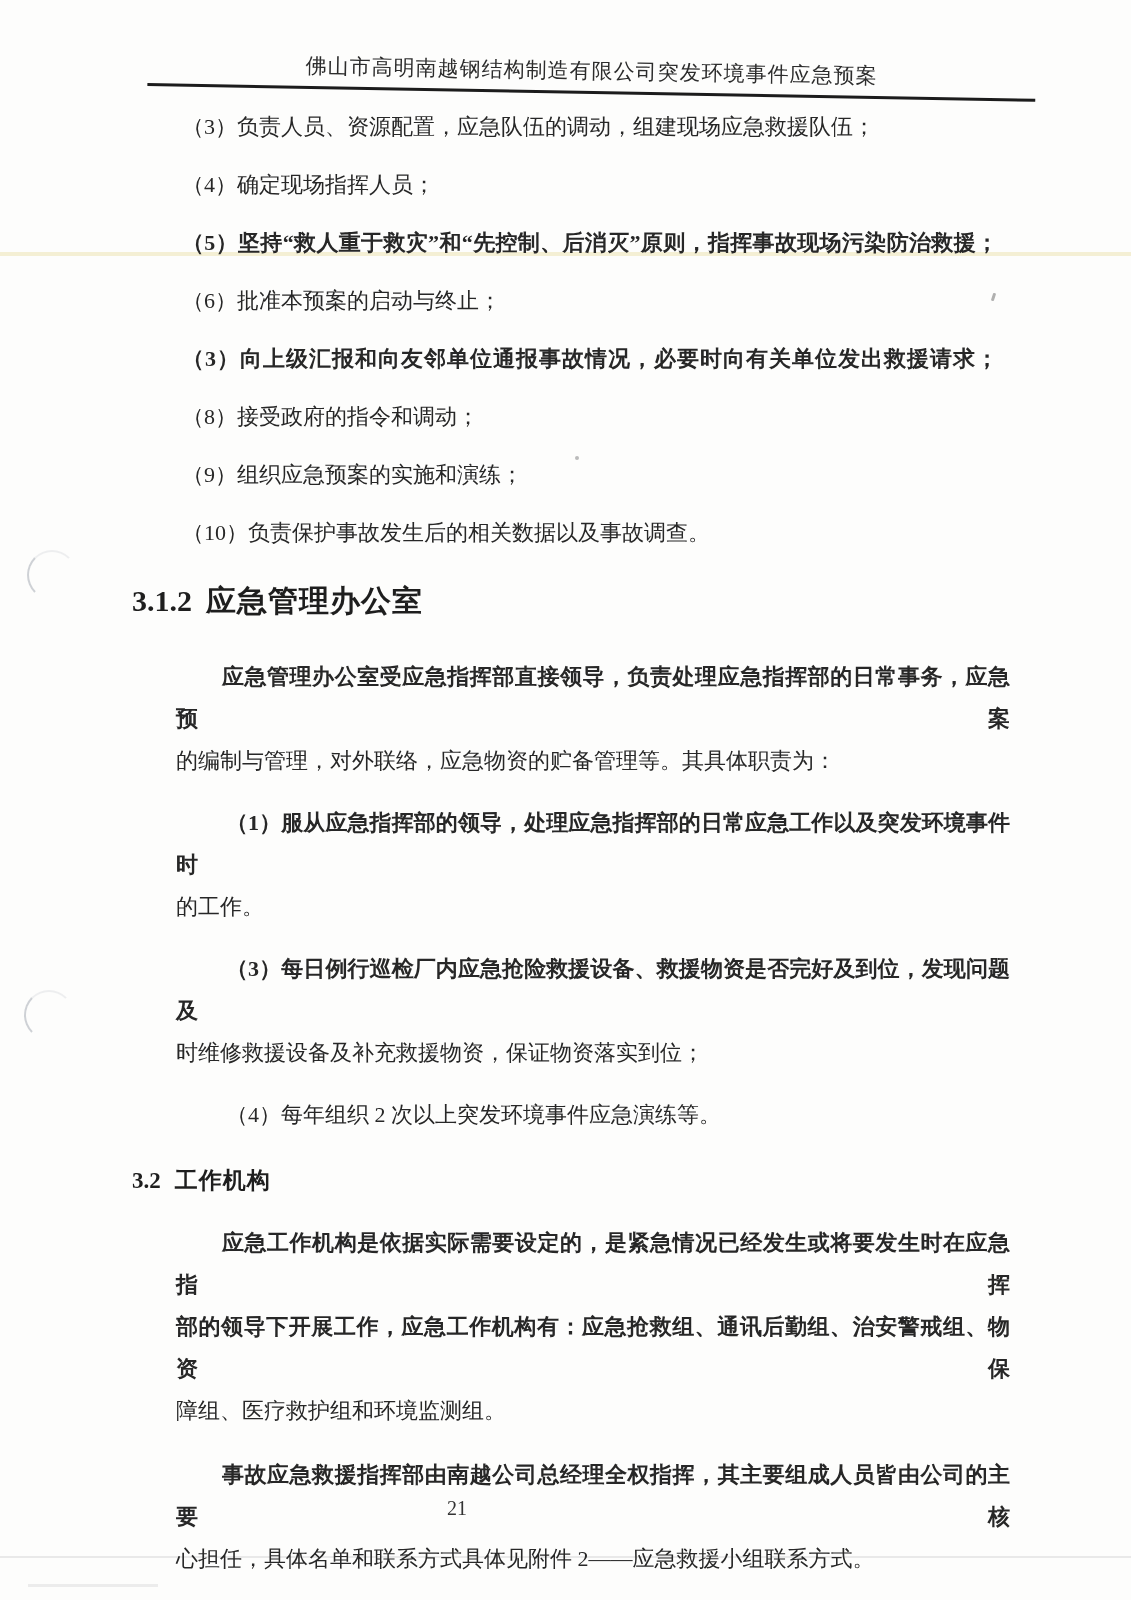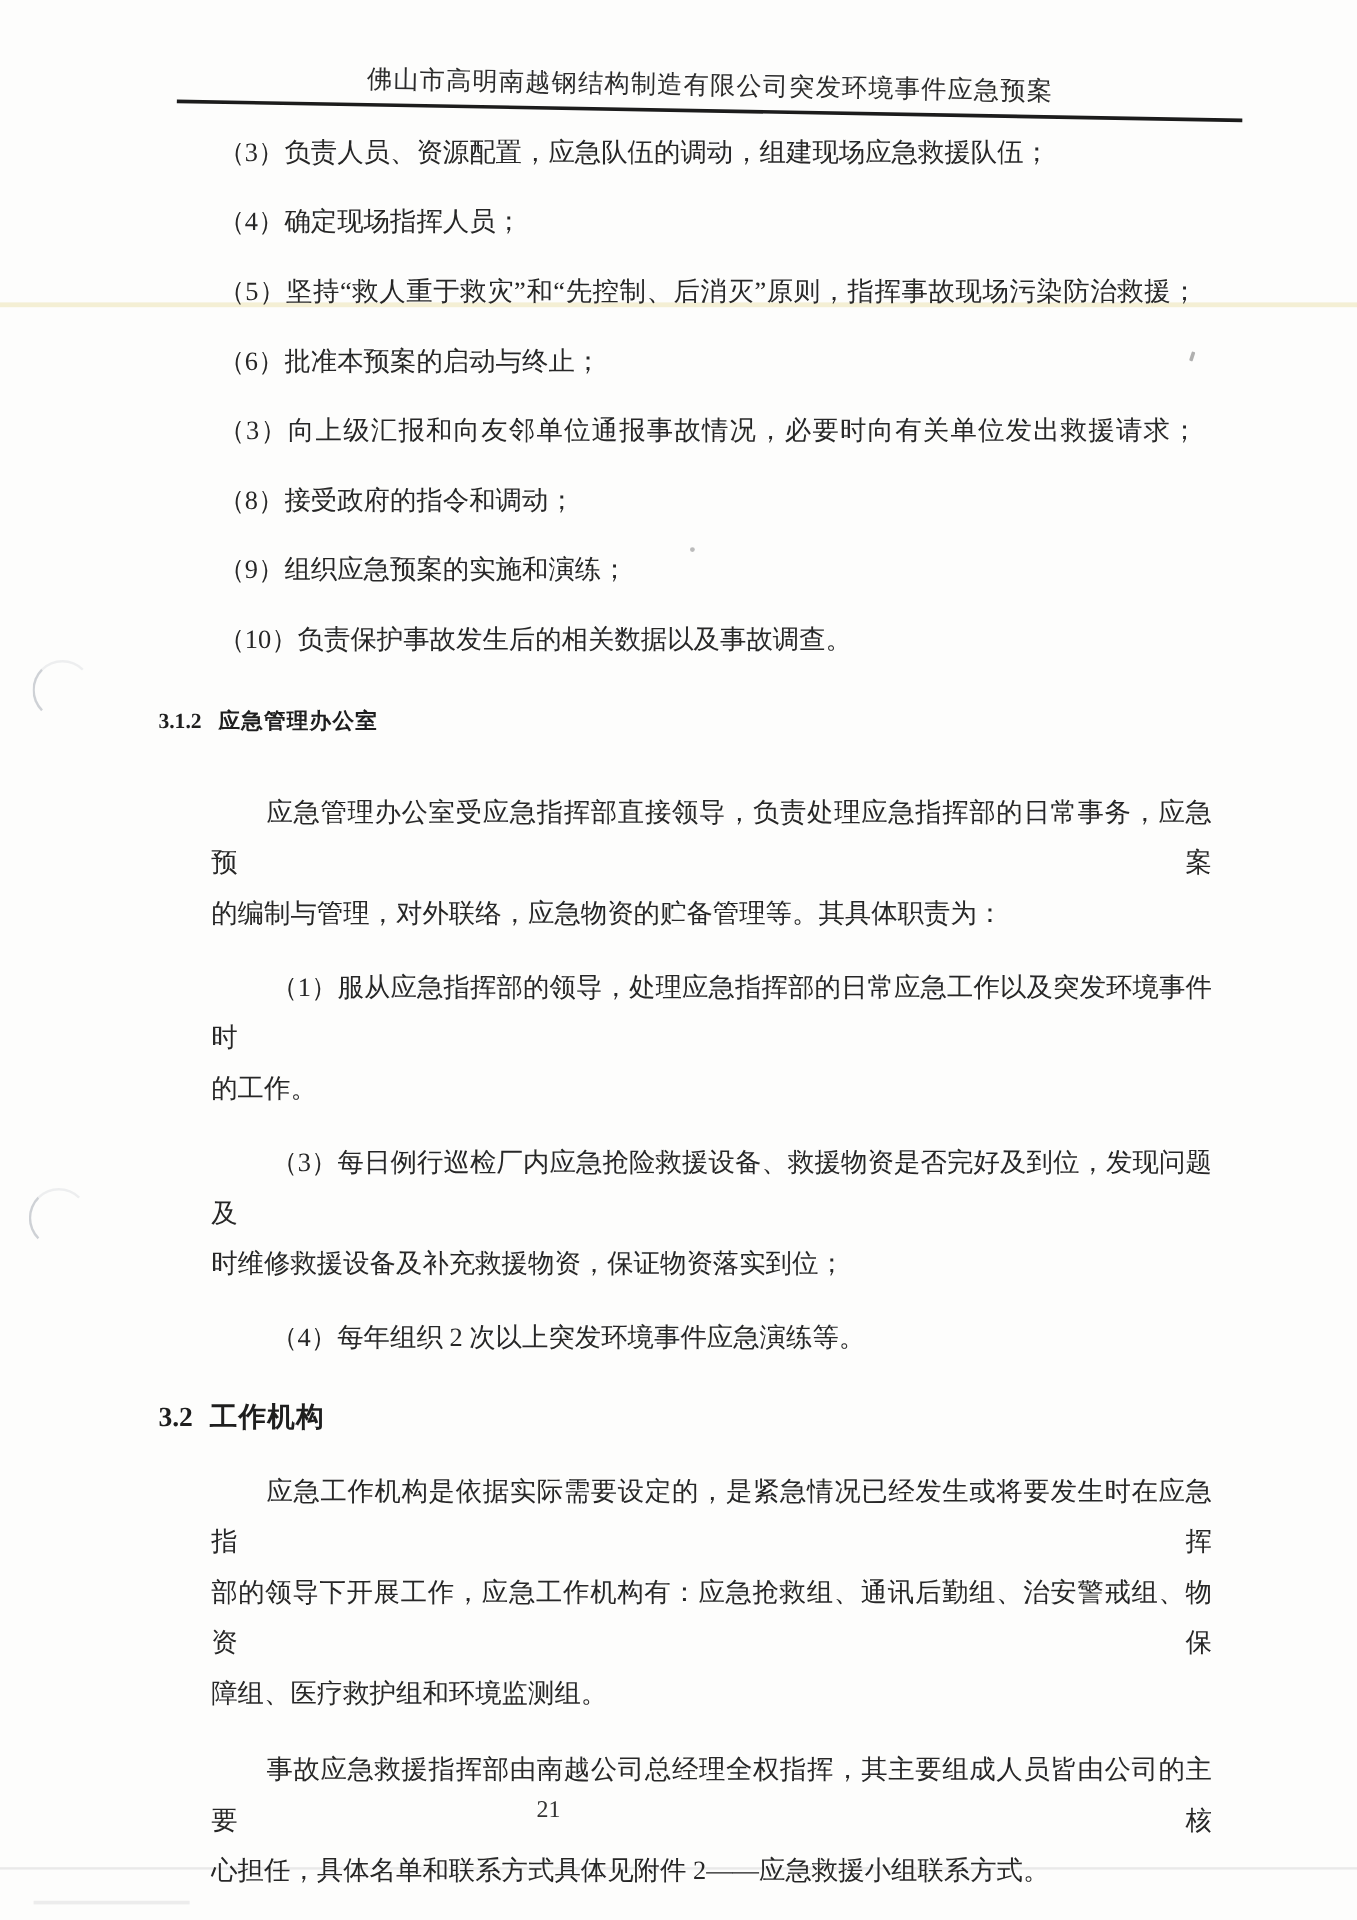--- a/index.html
+++ b/index.html
@@ -26,27 +26,27 @@
 
   
   .col{
     position:absolute;left:132px;top:0;width:878px;
     font-size:22px;line-height:42px;color:#272727;
     padding-top:106px;
   }
   .ln{display:block;margin-left:44px;}
   .ind{text-indent:46px;}
   .lind{text-indent:50px;}
-  .fill{text-align:justify;text-align-last:justify;}
+  .fill{text-align:justify;text-align-last:justify;font-weight:bold;}
   .li{margin:0 12px 16px 0;}
   .para{margin:0 0 20px 0;}
   .h1{
     font-weight:bold;color:#1e1e1e;letter-spacing:1px;
   }
-  .h312{font-size:18px;line-height:38px;margin:28px 0 36px 0;}
+  .h312{font-size:30px;line-height:38px;margin:28px 0 36px 0;}
   .h32{font-size:23px;line-height:42px;margin:24px 0 20px 0;}
   .hnum{margin-right:14px;letter-spacing:0;}
   .p32a{margin-bottom:22px;}
 
   
   .pageno{
     position:absolute;left:0;top:1497px;width:914px;
     text-align:center;font-size:20px;color:#333;
   }
 

